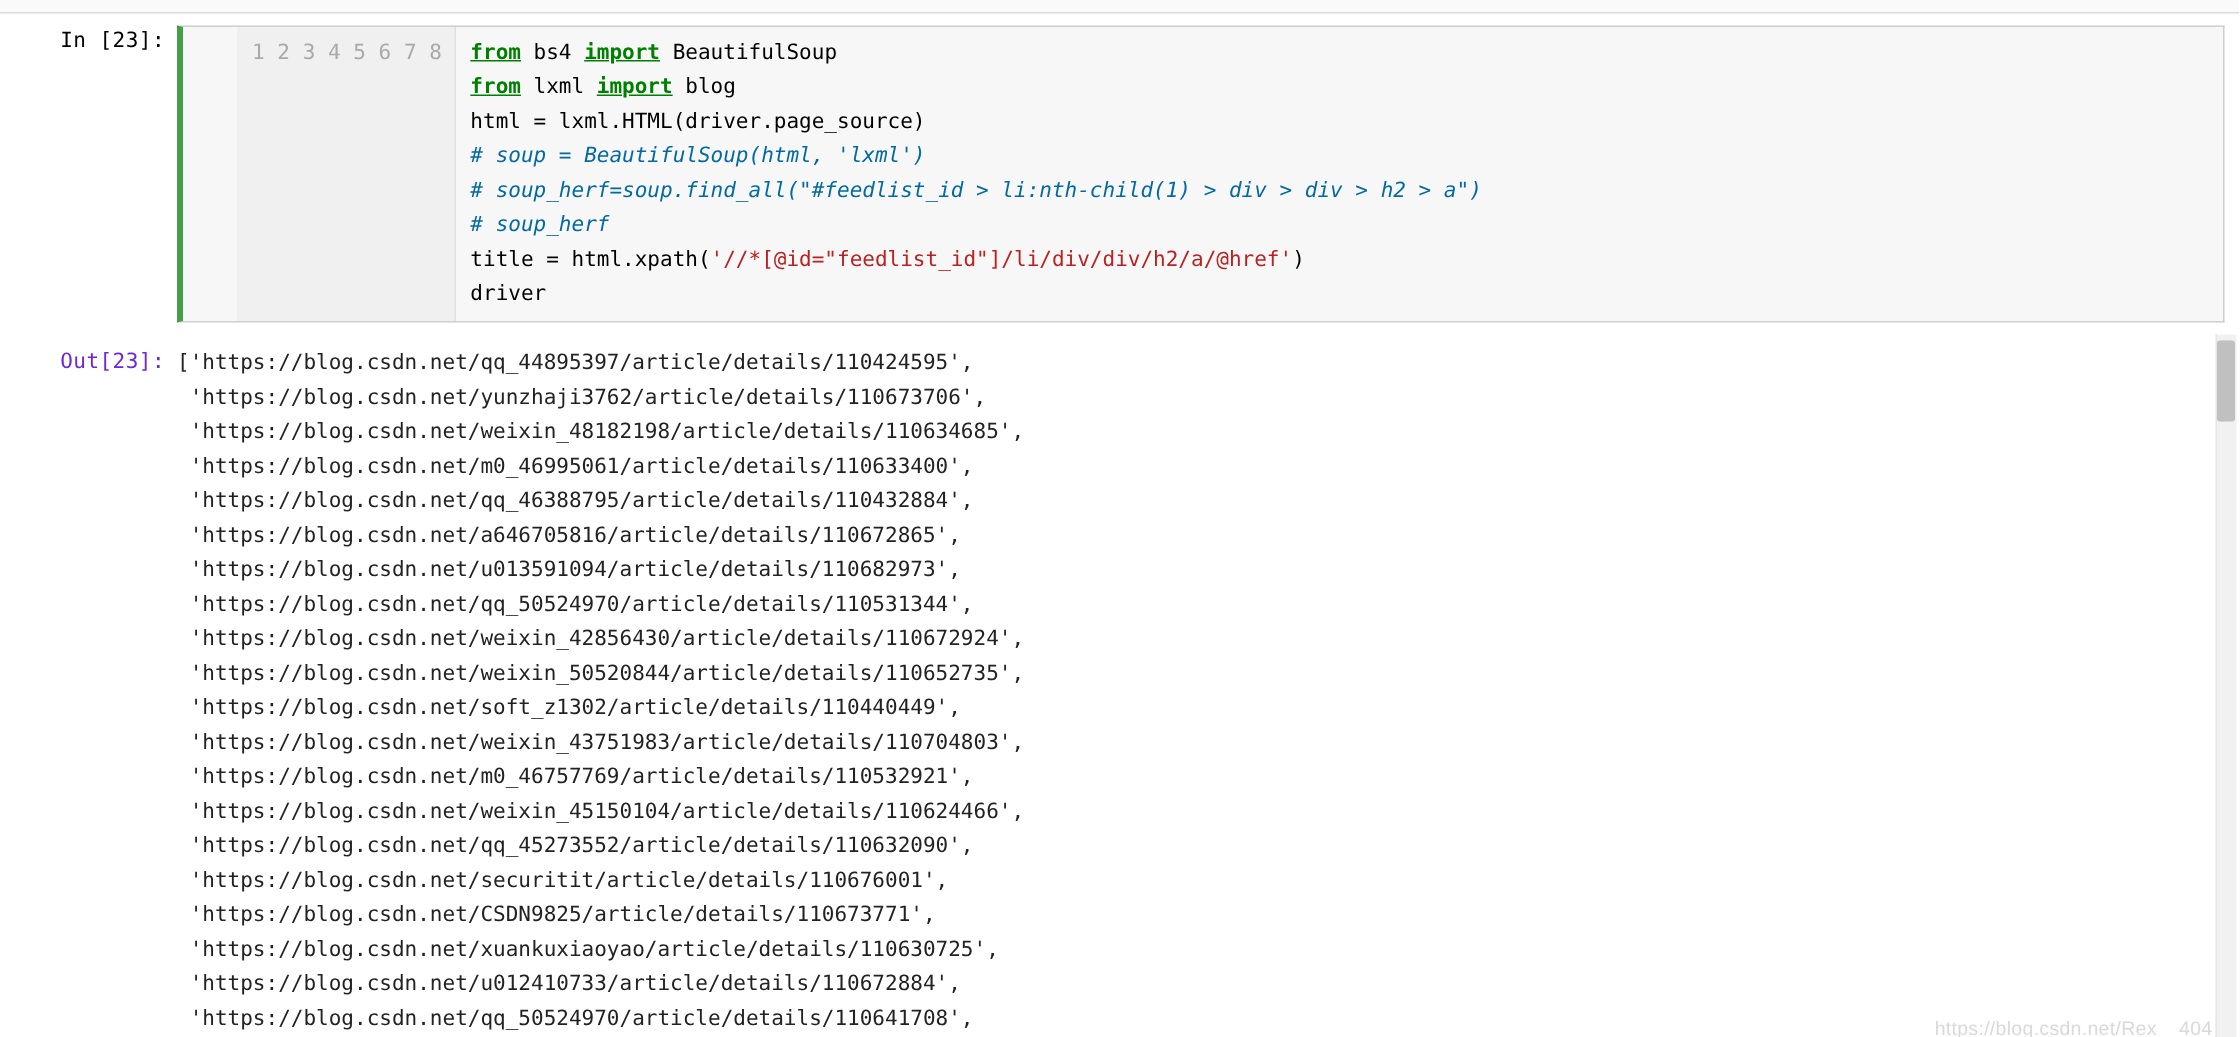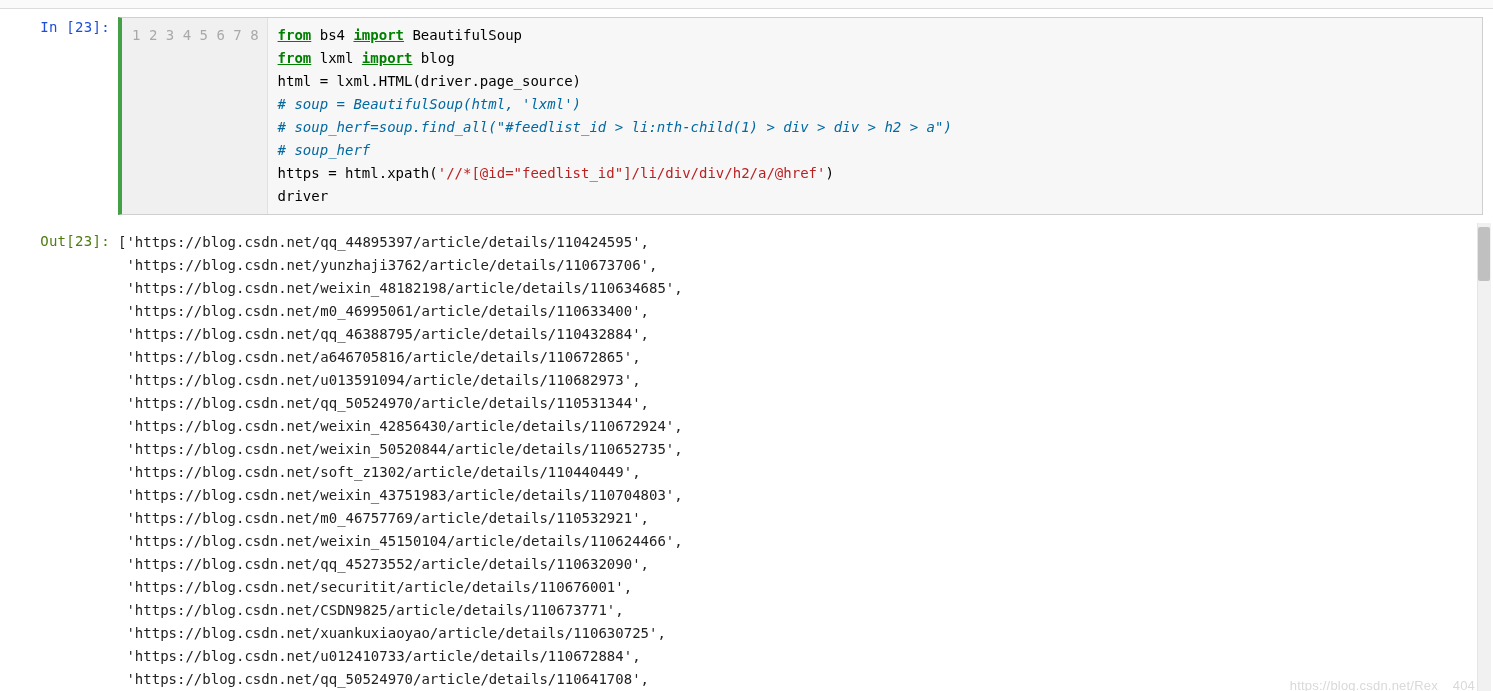--- a/index.html
+++ b/index.html
@@ -1,24 +1,24 @@
 <!DOCTYPE html>
 <html><head>
 <meta charset="utf-8">
 <style>
   html,body{margin:0;padding:0;background:#fff;font-family:"SimSun","Consolas","Menlo","DejaVu Sans Mono",monospace;font-size:14px;color:#000;}
   .nb{width:1493px;}
   .top-bar{height:8px;border-bottom:1px solid #dcdcdc;background:#fafafa;}
   .cell{display:flex;align-items:flex-start;}
   .prompt{width:110px;min-width:110px;text-align:right;padding:10px 6px 0 0;font-family:"Consolas",monospace;letter-spacing:0.3px;}
-  .prompt.in{color:#1d4ed8;}
-  .prompt.out{color:#4d7c0f;}
+  .prompt.in{color:#000000;}
+  .prompt.out{color:#6d28d9;}
   .code-input{flex:1;border:1px solid #cfcfcf;background:#f7f7f7;display:flex;margin:8px 10px 8px 2px;}
   .code-input.selected{border-left:4px solid #43a047;}
-  .gutter{background:#f0f0f0;border-right:1px solid #e0e0e0;color:#a9a9a9;text-align:right;padding:6px 8px 0 10px;min-width:28px;user-select:none;line-height:23px;}
+  .gutter{background:#f0f0f0;border-right:1px solid #e0e0e0;color:#a9a9a9;text-align:right;padding:6px 8px 0 10px;min-width:28px;user-select:none;line-height:23px;margin-left:36px;}
   .code{flex:1;padding:6px 10px;line-height:23px;white-space:pre;}
   .kw{color:#008000;font-weight:700;text-decoration:underline;}
   .cm{color:#0369a1;font-style:italic;}
   .str{color:#ba2121;}
   .out-body{flex:1;padding:8px 10px 8px 2px;line-height:23px;white-space:pre;font-family:"SimSun","Consolas",monospace;color:#222;}
   .out-wrap{position:relative;}
   .scroll{position:absolute;right:2px;top:0;width:14px;height:100%;}
   .scroll .track{position:absolute;inset:0;background:#f1f1f1;border-left:1px solid #e5e5e5;}
   .scroll .thumb{position:absolute;right:1px;width:12px;background:#c0c0c0;border-radius:2px;}
   .wm{position:absolute;right:18px;bottom:6px;color:#d9d9d9;font-size:13px;font-family:Arial,sans-serif;letter-spacing:.2px;}
@@ -39,21 +39,21 @@
 <span>5</span>
 <span>6</span>
 <span>7</span>
 <span>8</span></div>
       <div class="code"><span class="kw">from</span><span> bs4 </span><span class="kw">import</span><span> BeautifulSoup</span>
 <span class="kw">from</span><span> lxml </span><span class="kw">import</span><span> blog</span>
 <span>html = lxml.HTML(driver.page_source)</span>
 <span class="cm"># soup = BeautifulSoup(html, 'lxml')</span>
 <span class="cm"># soup_herf=soup.find_all("#feedlist_id &gt; li:nth-child(1) &gt; div &gt; div &gt; h2 &gt; a")</span>
 <span class="cm"># soup_herf</span>
-<span>https = html.xpath(</span><span class="str">'//*[@id="feedlist_id"]/li/div/div/h2/a/@href'</span><span>)</span>
+<span>title = html.xpath(</span><span class="str">'//*[@id="feedlist_id"]/li/div/div/h2/a/@href'</span><span>)</span>
 <span>driver</span></div>
     </div>
   </div>
 
   <div class="cell out-wrap">
     <div class="prompt out">Out[23]:</div>
     <div class="out-body" id="out-body">['https://blog.csdn.net/qq_44895397/article/details/110424595',
  'https://blog.csdn.net/yunzhaji3762/article/details/110673706',
  'https://blog.csdn.net/weixin_48182198/article/details/110634685',
  'https://blog.csdn.net/m0_46995061/article/details/110633400',

